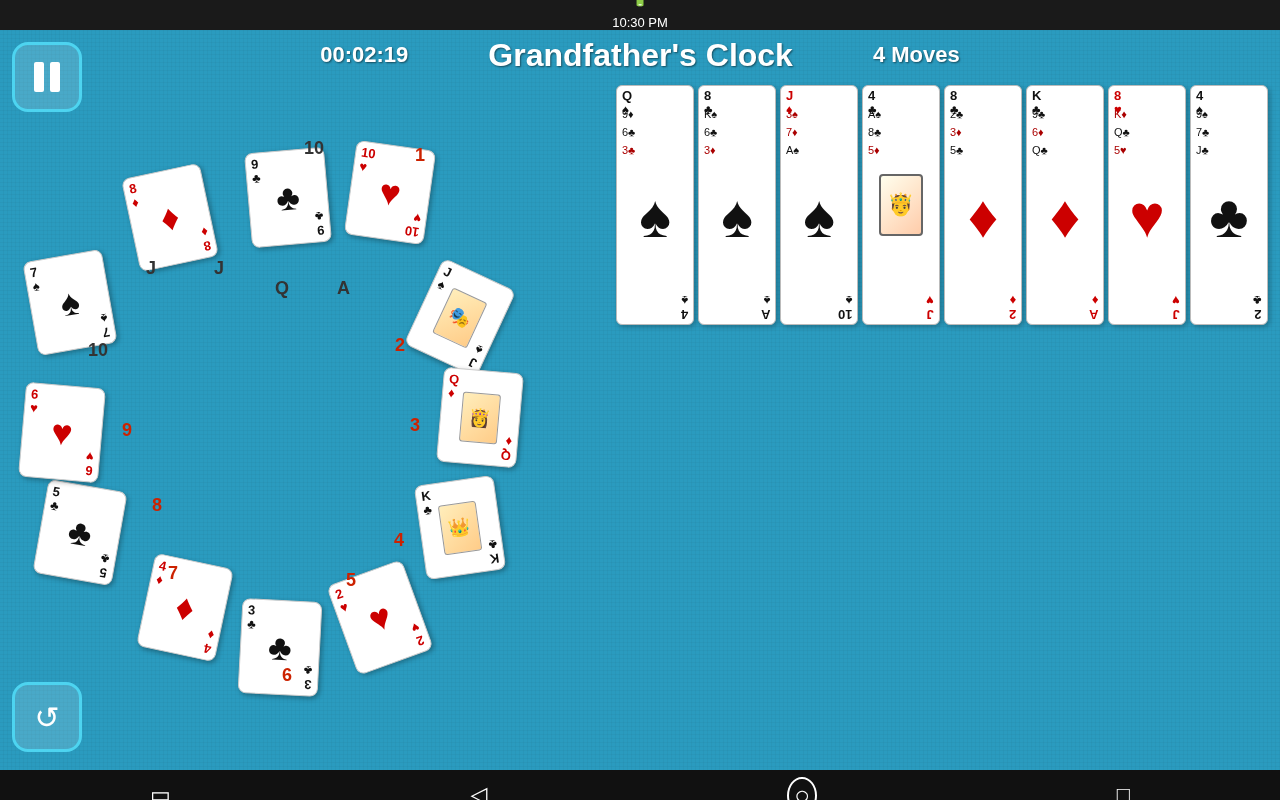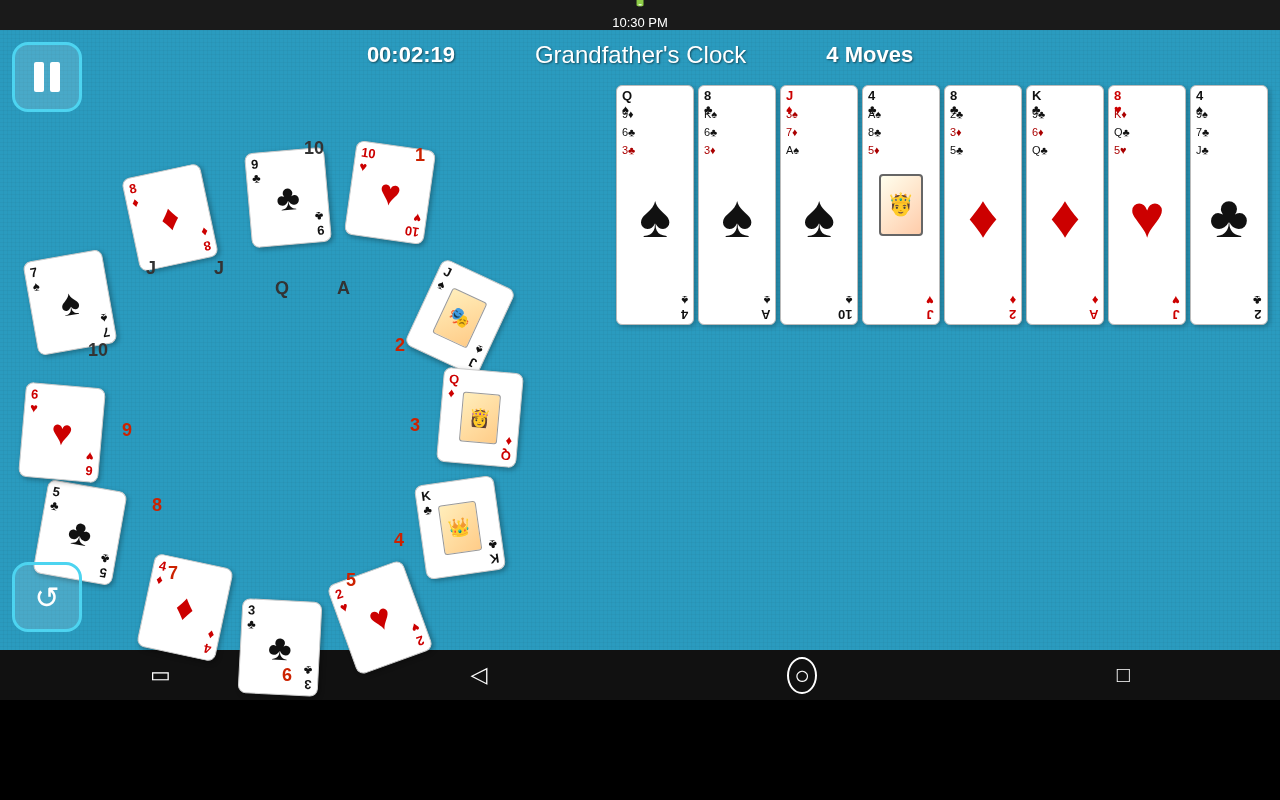--- a/index.html
+++ b/index.html
@@ -21,21 +21,21 @@
       padding: 0 12px;
       gap: 8px;
       color: white;
       font-size: 13px;
       flex-direction: column;
     }
 
     
     #game-area {
       width: 1280px;
-      height: 620px;
+      height: 740px;
       background: #2a9bbf;
       background-image: 
         repeating-linear-gradient(
           0deg,
           transparent,
           transparent 3px,
           rgba(0,0,0,0.03) 3px,
           rgba(0,0,0,0.03) 4px
         ),
         repeating-linear-gradient(
@@ -269,21 +269,21 @@
 
   <div id="pause-btn">
     <div class="pause-icon">
       <div class="pause-bar"></div>
       <div class="pause-bar"></div>
     </div>
   </div>
 
   <div id="header">
     <span style="color:white; font-size:22px; font-weight:bold;">00:02:19</span>
-    <span style="color:white; font-size:24px; font-weight:normal;">Grandfather's Clock</span>
+    <span style="color:white; font-size:32px; font-weight:bold;">Grandfather's Clock</span>
     <span style="color:white; font-size:22px; font-weight:bold;">4 Moves</span>
   </div>
 
   <div class="card clock-card" style="left:248px; top:120px; transform:rotate(-5deg);">
     <div class="top-left black">9<br>♣</div>
     <div class="center-suit black">♣</div>
     <div class="bottom-right black">9<br>♣</div>
   </div>
   <span class="clock-number" style="left:304px; top:108px; color:#333;">10</span>
 

